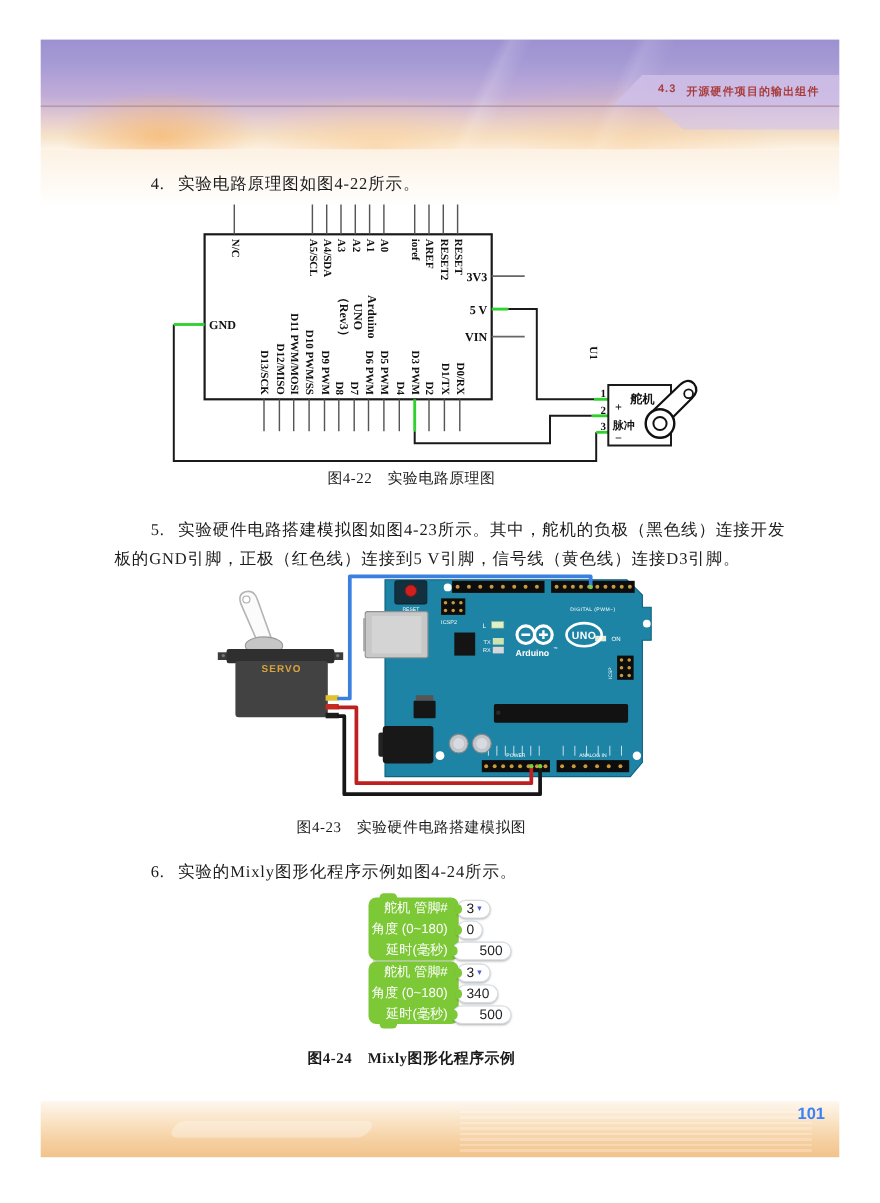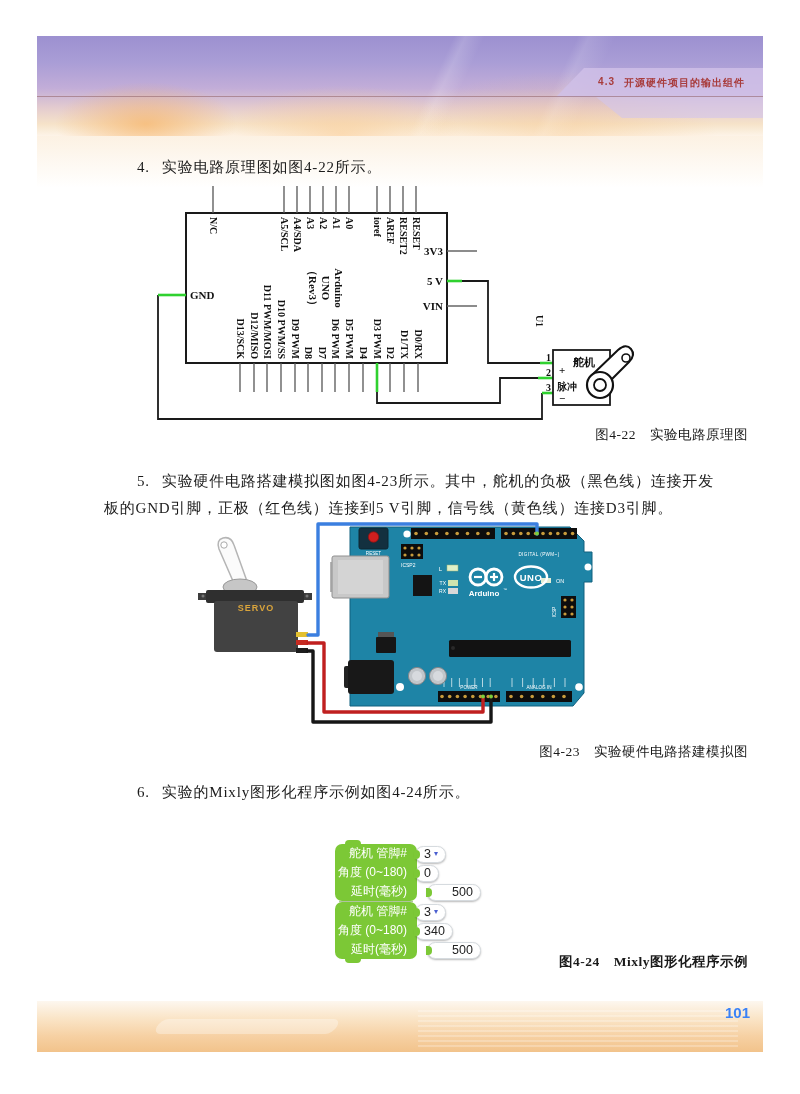--- a/index.html
+++ b/index.html
@@ -24,21 +24,21 @@
     clip-path:polygon(0 0,100% 0,100% 100%,26px 100%);}
   .htitle{position:absolute;top:76px;right:55px;display:flex;gap:9px;color:#a83c3c;
     font-family:"Liberation Sans","DejaVu Sans",sans-serif;font-size:10px;font-weight:600;letter-spacing:1px;}
   
   .para{position:absolute;color:#1b1b1b;font-size:15px;letter-spacing:.8px;white-space:nowrap;text-align:center;}
   .pnum{margin-right:12px;}
   .p4{left:137px;top:158px;}
   .p5-l1{left:137px;top:472px;}
   .p5-l2{left:104px;top:499px;}
   .p6{left:137px;top:783px;}
-  .caption{position:absolute;left:0;width:748px;text-align:right;font-size:13.5px;color:#1a1a1a;
+  .caption{position:absolute;left:0;width:748px;text-align:center;font-size:13.5px;color:#1a1a1a;
     letter-spacing:.5px;white-space:nowrap;}
   .caption .cid{margin-right:14px;}
   .cap22{top:426px;} .cap23{top:743px;} .cap24{top:953px;font-weight:bold;}
   
   .fig22{position:absolute;left:130px;top:178px;width:520px;height:252px;}
   .fig23{position:absolute;left:180px;top:516px;width:440px;height:218px;}
   .box{fill:#ffffff;stroke:#1a1a1a;stroke-width:2;}
   .box2{fill:#ffffff;stroke:#1a1a1a;stroke-width:1.8;}
   .wire{fill:none;stroke:#1a1a1a;stroke-width:1.8;}
   .gwire{stroke:#2fd12f;stroke-width:2.6;}
@@ -48,31 +48,31 @@
   .schside{font-family:"Liberation Serif","DejaVu Serif",serif;font-weight:700;font-size:11px;fill:#111;}
   .schsm{font-family:"Liberation Serif","DejaVu Serif",serif;font-weight:700;font-size:10px;fill:#111;}
   .board{fill:#1e84a6;stroke:#11607e;stroke-width:1;}
   .hdr{fill:#0d0d0d;}
   .gold{fill:#c89b3c;}
   .tick{stroke:rgba(255,255,255,.85);stroke-width:.8;}
   .bt{fill:#ffffff;font-family:"Liberation Sans","DejaVu Sans",sans-serif;}
   .whi{stroke:#ffffff;fill:none;}
   .w{fill:none;stroke-linecap:round;stroke-linejoin:round;stroke-width:3.4;}
   
-  .mixly{position:absolute;left:335px;top:816px;margin-top:28px;}
+  .mixly{position:absolute;left:335px;top:816px;}
   .mblock{position:relative;background:#7cc836;border-radius:7px;width:82px;}
   .mblock + .mblock{margin-top:1px;}
   .mblock + .mblock::after{content:"";position:absolute;left:4px;top:-1px;width:74px;height:1px;background:rgba(55,105,15,.4);}
   .mrow{position:relative;height:19px;line-height:19px;}
   .mlabel{display:block;text-align:right;padding-right:10px;color:#fff;white-space:nowrap;
     font-family:"Liberation Sans","DejaVu Sans",sans-serif;font-size:12px;}
   .mslot{position:absolute;left:80px;top:1.5px;height:15px;background:#fff;border:1px solid #d6dbdf;
     border-radius:9px;box-shadow:0 1px 2px rgba(0,0,0,.28);display:flex;align-items:center;
     padding:0 7px 0 8px;}
-  .mslot.delay{left:92px;padding-left:24px;}
+  .mslot.delay{left:76px;padding-left:24px;}
   .mslot::before{content:"";position:absolute;left:-2px;top:3px;width:6px;height:9px;background:#7cc836;
     border-radius:0 4px 4px 0;}
   .mval{font-family:"Liberation Sans","DejaVu Sans",sans-serif;font-size:12.5px;color:#222;}
   .mtri{color:#4a5fd0;font-size:8px;margin-left:3px;line-height:1;}
   .mtab{position:absolute;left:10px;width:16px;height:5px;background:#7cc836;}
   .mtab-top{top:-4px;border-radius:4px 4px 0 0;}
   .mtab-bottom{bottom:-4px;border-radius:0 0 4px 4px;}
   
   .footer{position:absolute;left:37px;top:1001px;width:726px;height:51px;
     background:linear-gradient(180deg,#fdf7ef 0%,#fae4c6 35%,#f6d0a2 70%,#f2c38b 100%);}

